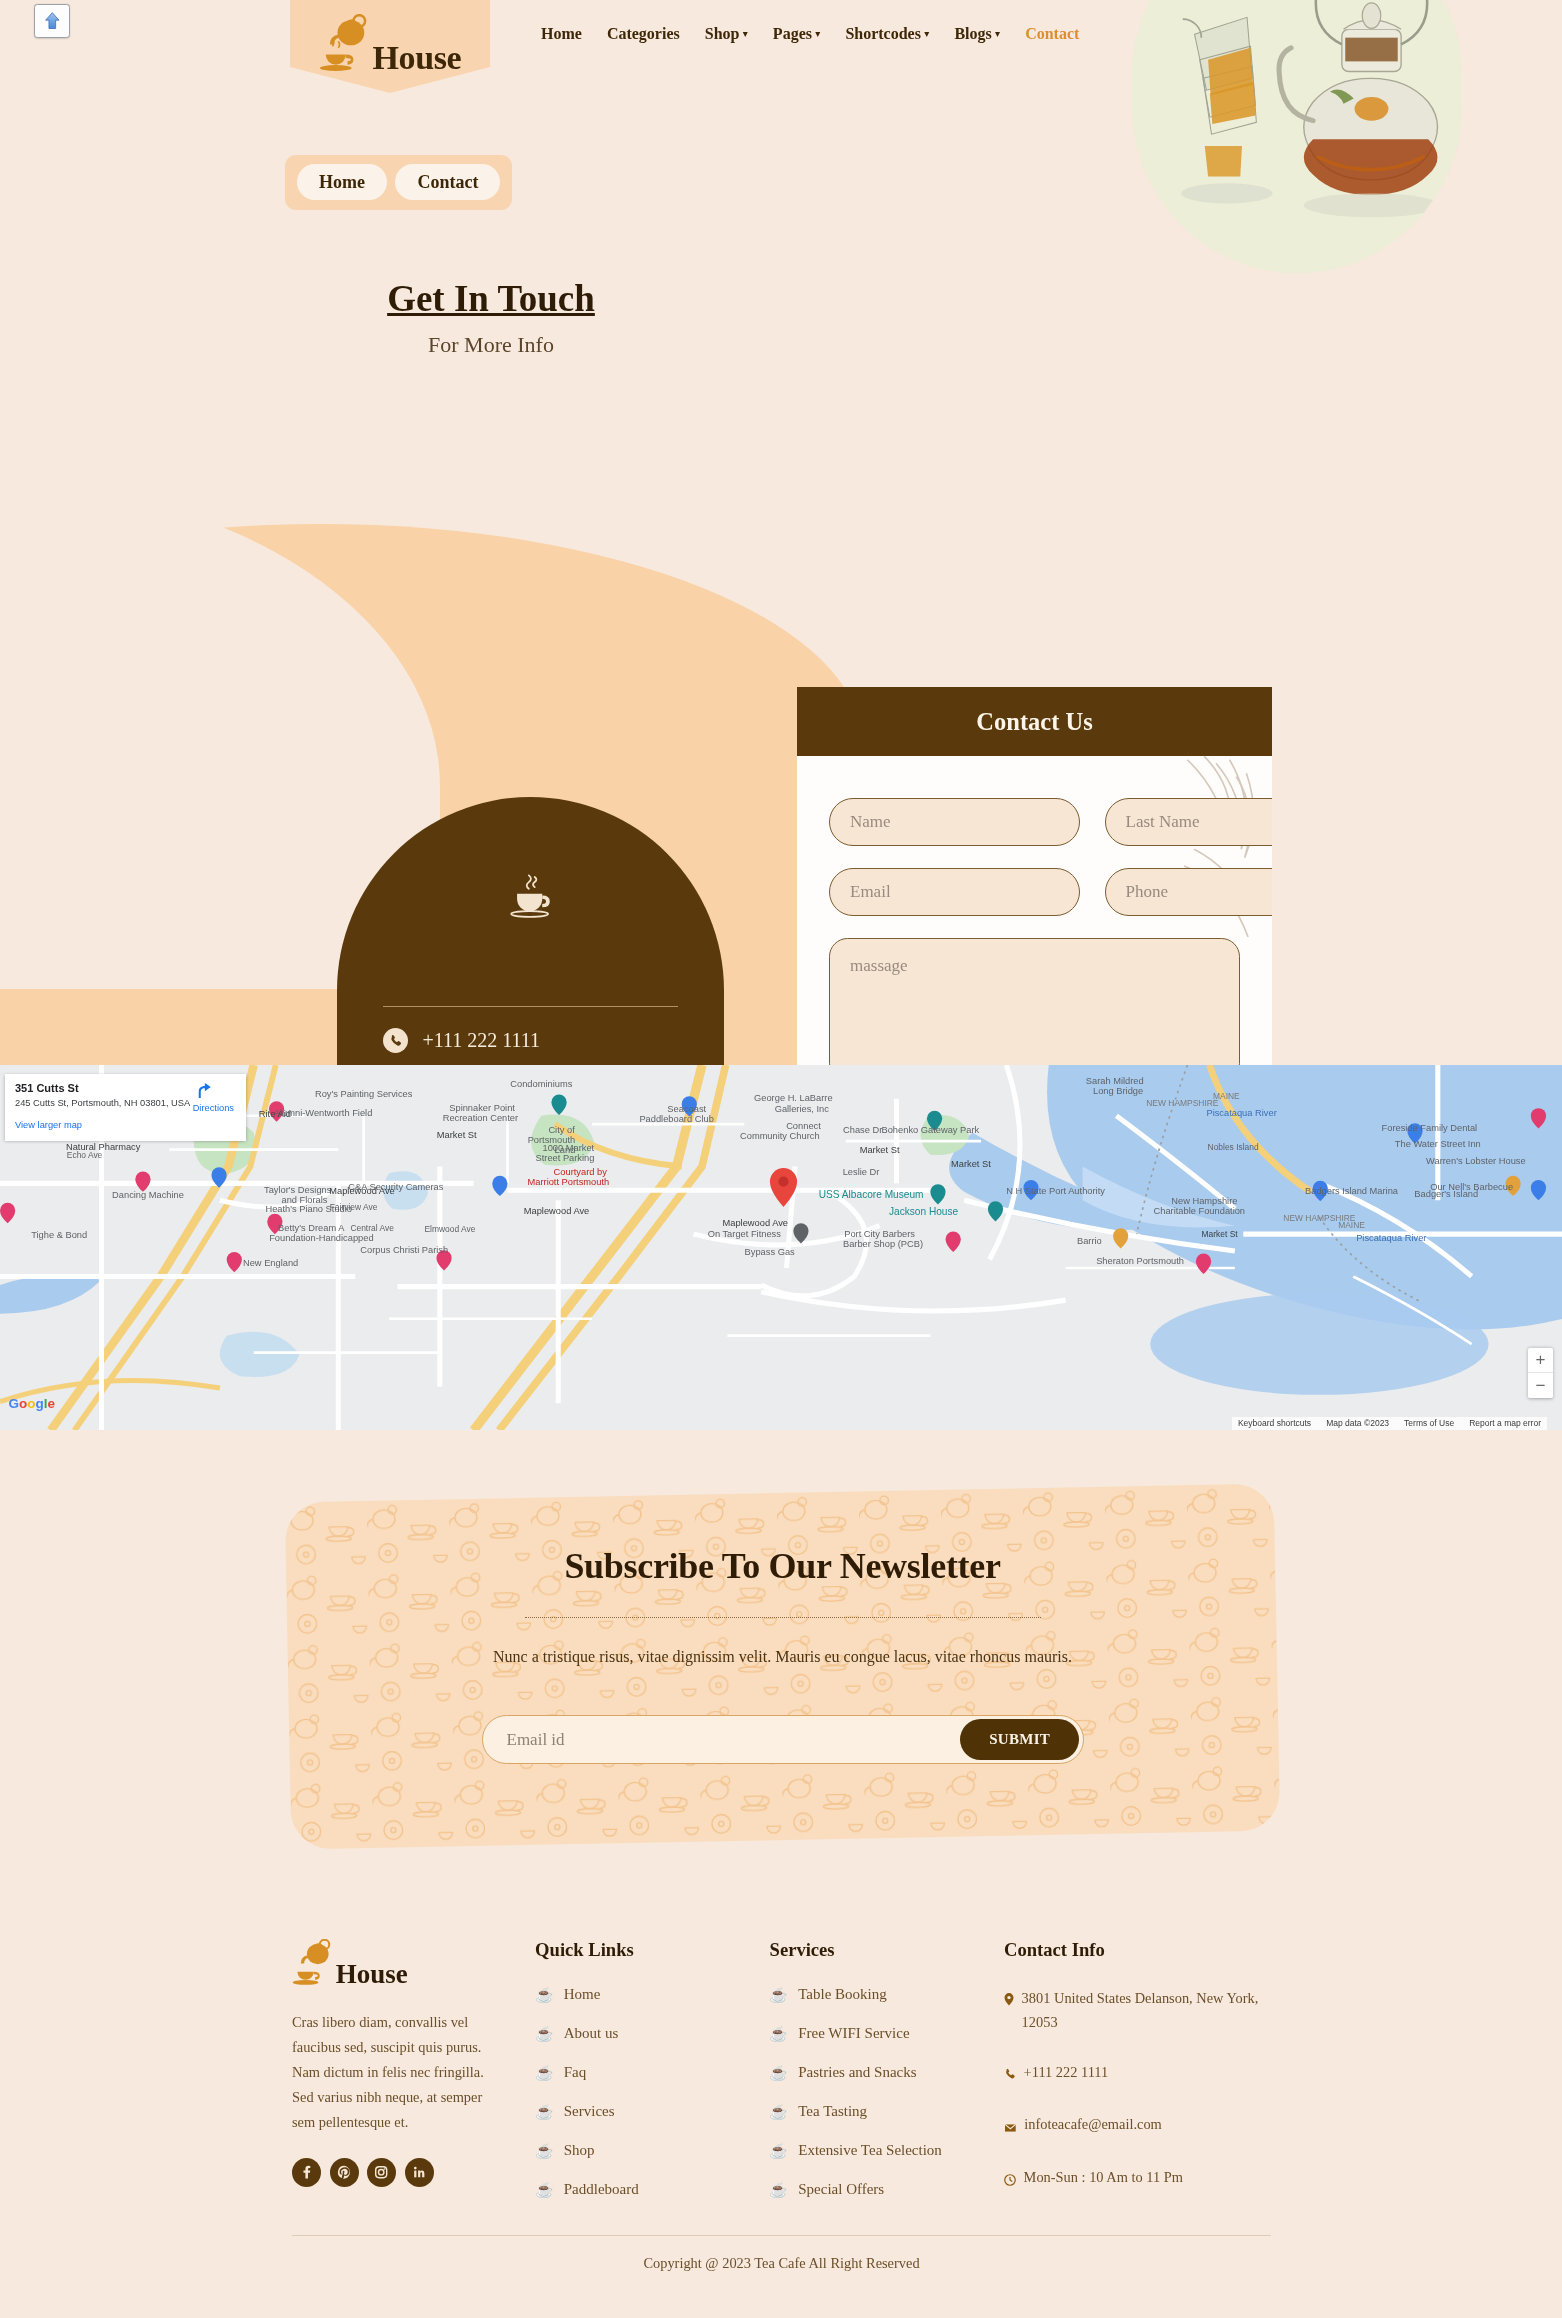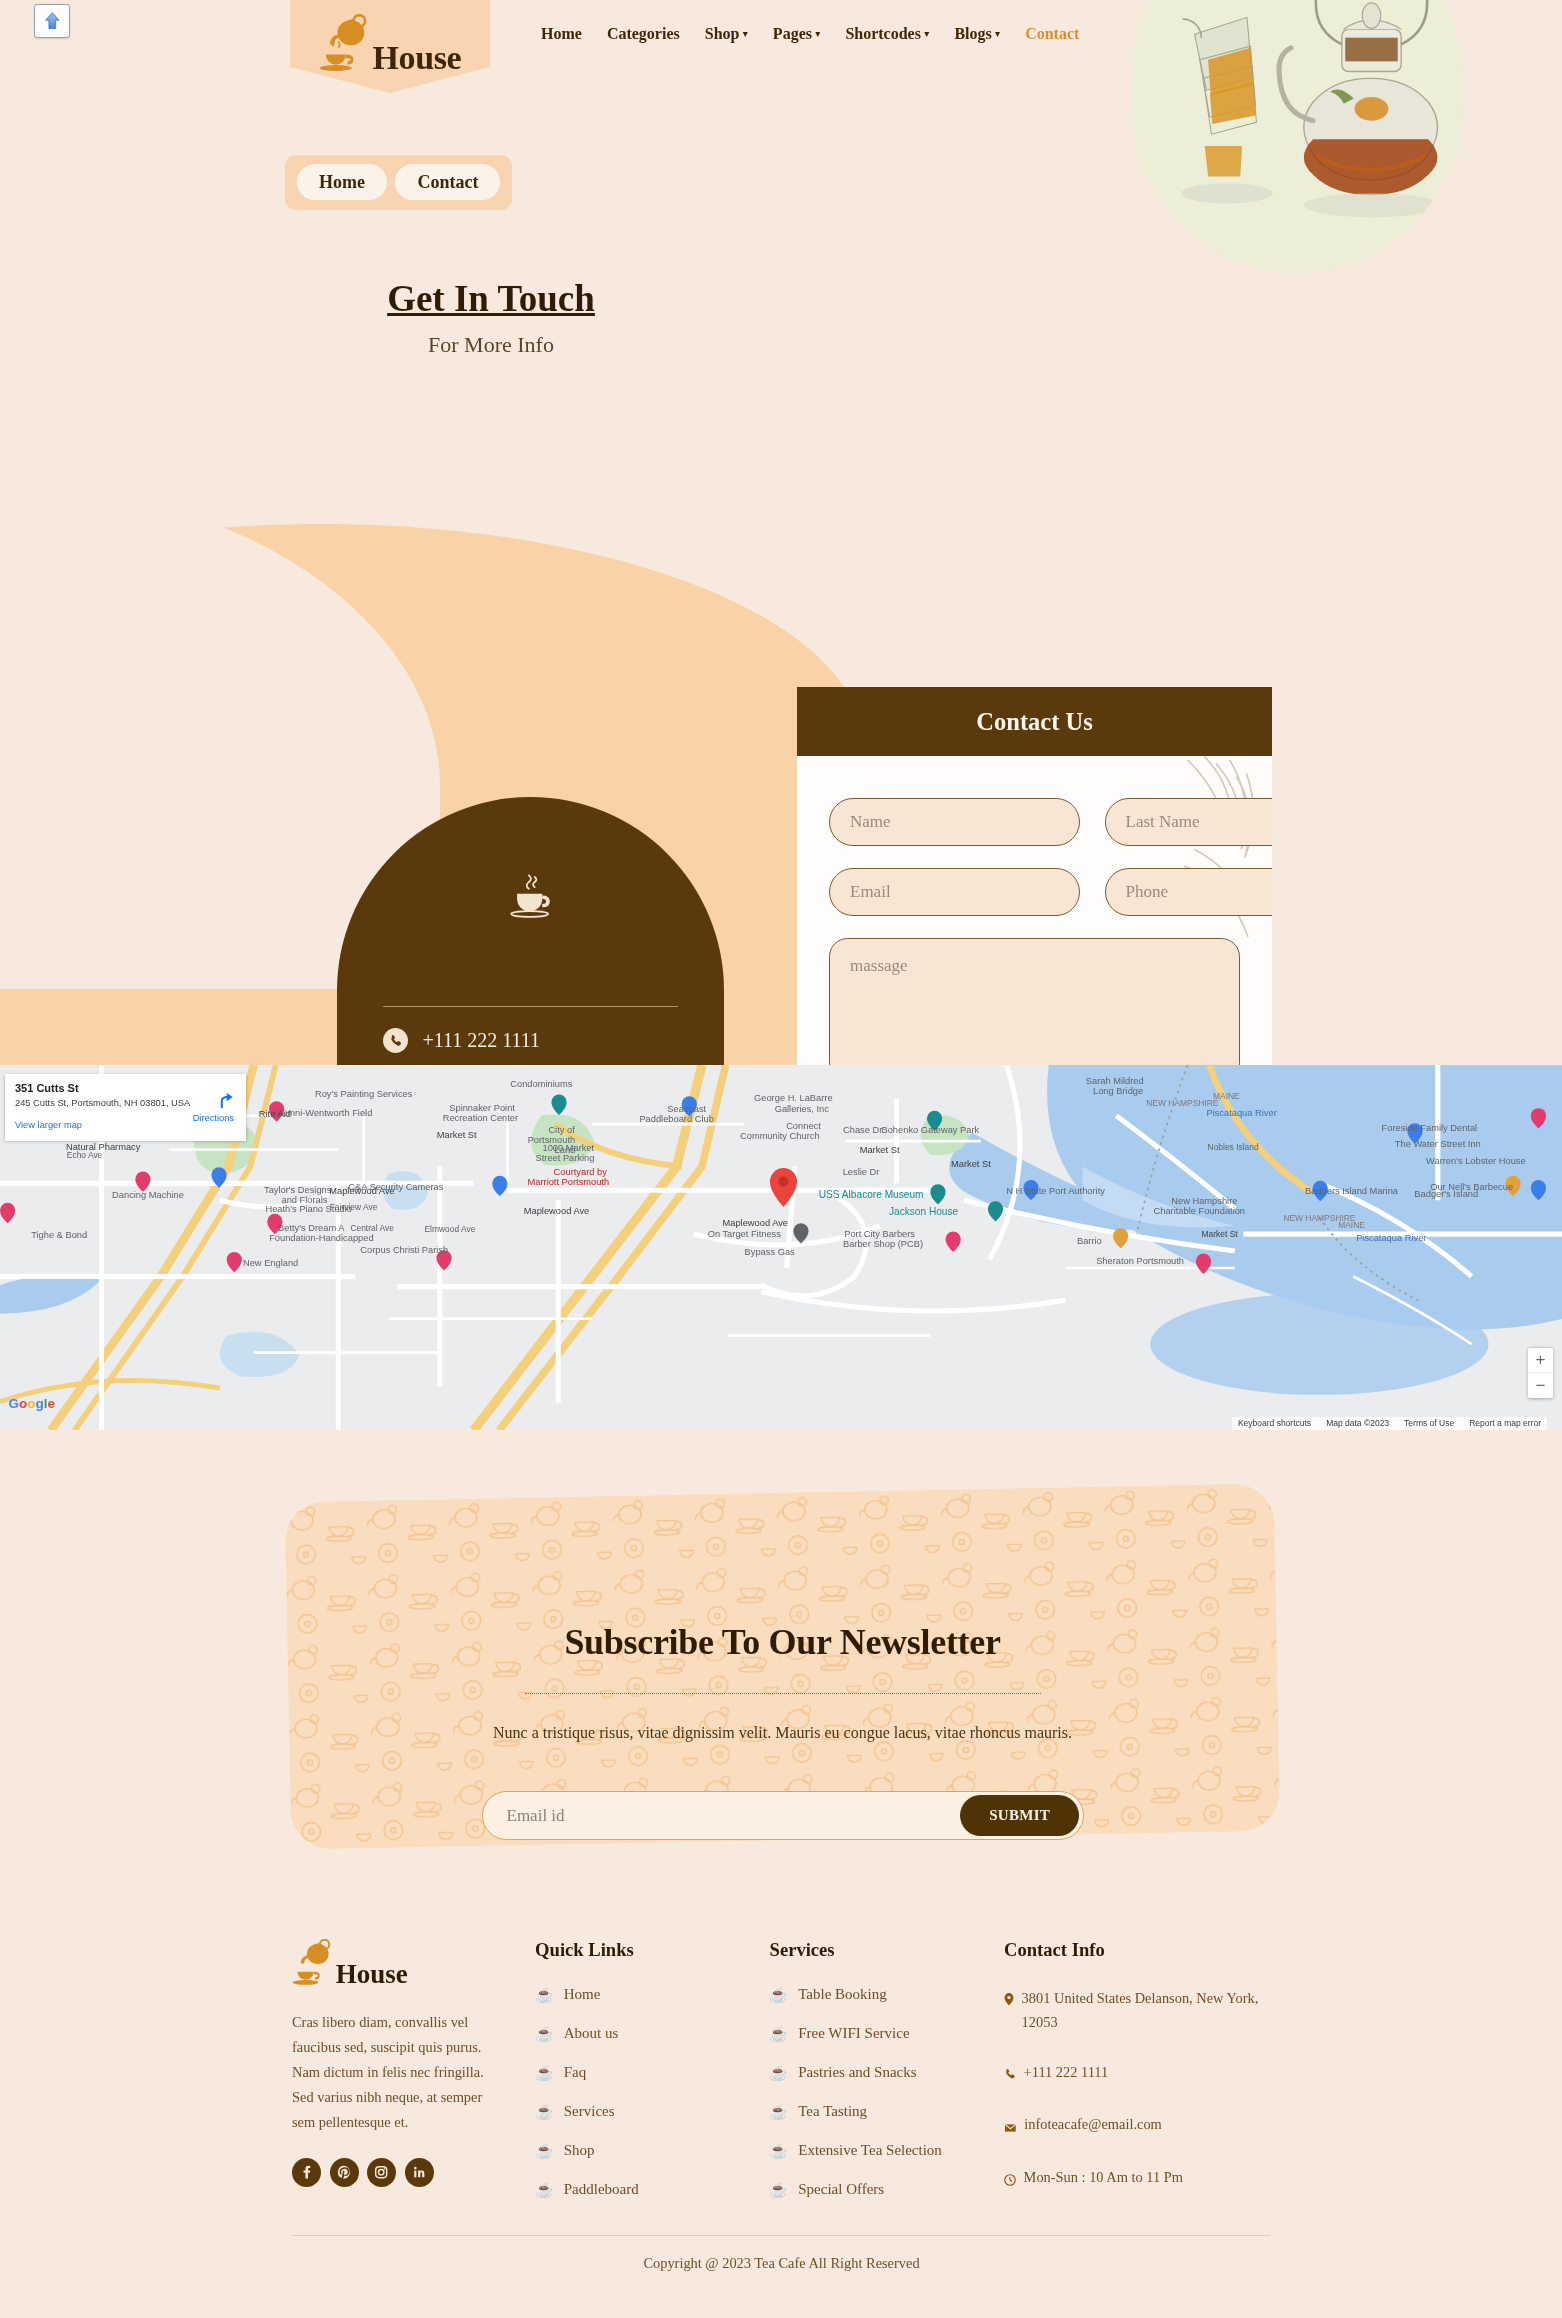--- a/index.html
+++ b/index.html
@@ -174,21 +174,21 @@
   .map-card {
     position: absolute; left: 5px; top: 8.5px;
     width: 241px; background: #fff;
     box-shadow: 0 0.8px 3.4px rgba(0,0,0,.3);
     padding: 8.5px 10px 9.3px;
     z-index: 20;
   }
   .map-card-title { font-family: "Liberation Sans", sans-serif; font-size: 11px; font-weight: 700; color: #202124; }
   .map-card-addr { font-family: "Liberation Sans", sans-serif; font-size: 9.3px; color: #3c4043; line-height: 1.35; margin-top: 2.5px; }
   .map-card-link { font-family: "Liberation Sans", sans-serif; font-size: 9.3px; color: #1a73e8; margin-top: 11px; display: inline-block; cursor: pointer; }
-  .map-dir { position: absolute; right: 12px; top: 18px; text-align: right; cursor: pointer; }
+  .map-dir { position: absolute; right: 12px; top: 8px; text-align: left; cursor: pointer; }
   .map-dir-label { font-family: "Liberation Sans", sans-serif; font-size: 9.3px; color: #1a73e8; margin-top: 0.8px; }
   .map-zoom {
     position: absolute; right: 10px; bottom: 32px;
     width: 25px; background: #fff; border-radius: 1.7px;
     box-shadow: 0 0.8px 3.4px rgba(0,0,0,.3); z-index: 20;
   }
   .map-zoom div {
     height: 25px; display: flex; align-items: center; justify-content: center;
     font-family: "Liberation Sans", sans-serif; font-size: 17px; color: #666; cursor: pointer;
   }
@@ -215,21 +215,20 @@
     border-radius: 39px;
     transform: rotate(-1.1deg);
     overflow: hidden;
   }
   .nl-pattern { position: absolute; inset: 0; opacity: .5; }
   .newsletter-inner {
     position: absolute; left: 288px; top: 63px;
     width: 989px; height: 347px;
     display: flex; flex-direction: column; align-items: center;
     padding-top: 52px;
-    justify-content: flex-end;
   }
   .nl-title { font-size: 36px; font-weight: 700; color: #2e1c06; letter-spacing: -0.3px; }
   .nl-dots { width: 516px; border-top: 1.7px dotted #8a6a40; margin-top: 30px; }
   .nl-desc { font-size: 16px; color: #4a3415; margin-top: 30px; }
   .nl-form {
     margin-top: 49px; width: 602px; height: 49px;
     background: #fbf0e2; border: 0.8px solid #d9a564; border-radius: 24.5px;
     display: flex; align-items: center; padding: 0 3.4px 0 24px;
   }
   .nl-input {

